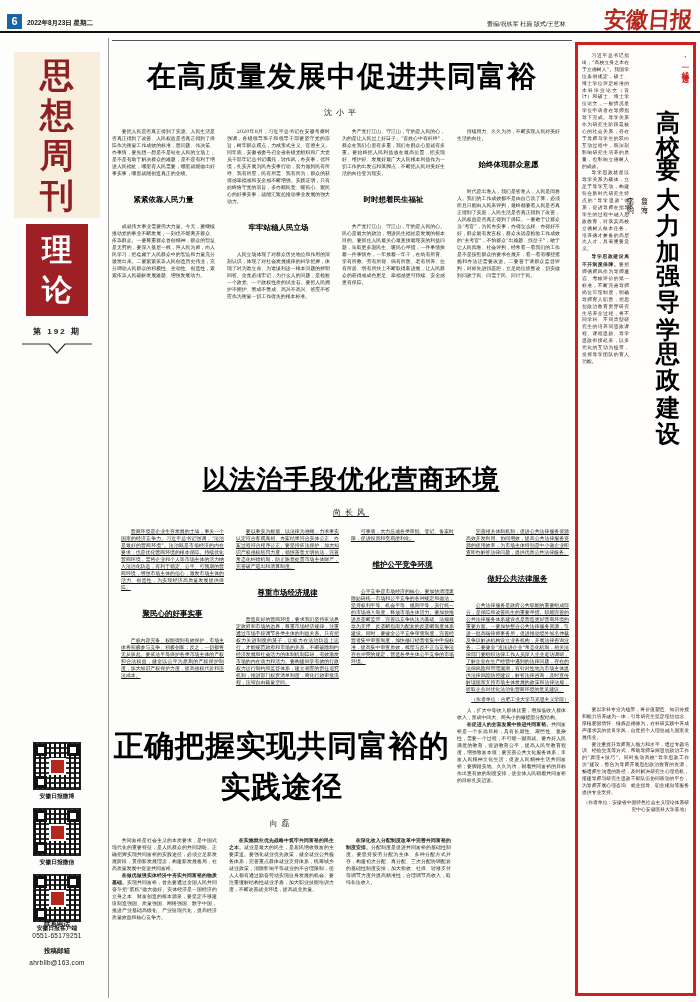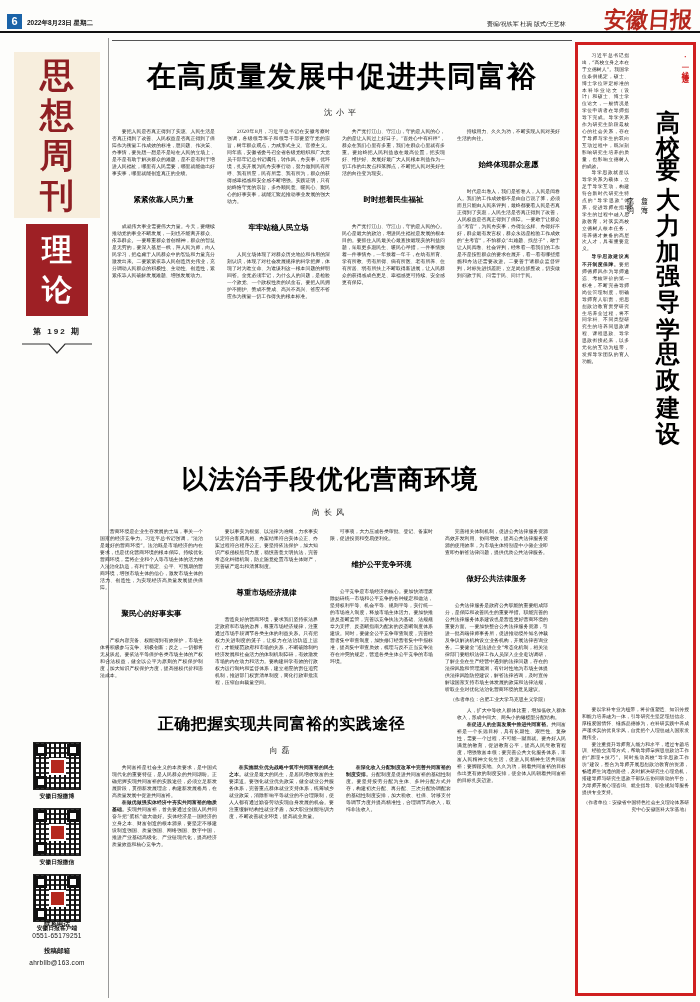--- a/index.html
+++ b/index.html
@@ -46,26 +46,26 @@
           font-family:"DejaVu Serif",serif;}
   .cols{display:flex;gap:12px;overflow:hidden;margin-top:10px;}
   .col{width:103px;overflow:hidden;flex:none;}
   .col p{margin:0;font-size:4.9px;line-height:7px;text-align:justify;text-indent:2em;
          font-family:"DejaVu Serif",serif;color:#1c1c1c;}
   .col p b{font-weight:bold;}
   .col p.attr{text-align:right;text-indent:0;margin-top:3px;}
   .subhead{font-size:7.5px;font-weight:bold;text-align:center;margin:18px 0;color:#000;
            font-family:"Liberation Sans",sans-serif;}
   .art1 .cols{height:316px;}
-  .art2{position:absolute;left:100px;top:458px;width:460px;height:246px;}
+  .art2{position:absolute;left:121px;top:458px;width:460px;height:246px;text-decoration:underline;}
   .h2a{font-size:26px;letter-spacing:1px;margin-top:4px;}
   .art2 .cols{height:186px;}
   .art3{position:absolute;left:112px;top:712px;width:460px;height:290px;}
   .art3 .headwrap{width:339px;}
-  .h3a{font-size:16px;letter-spacing:0.5px;margin-top:2px;}
+  .h3a{font-size:30px;letter-spacing:0.5px;margin-top:14px;}
   .art3 .cols{width:339px;height:218px;margin-top:8px;}
   .art3 .col{width:105px;}
   .col4sep{position:absolute;left:345px;top:-5px;width:109px;height:292px;overflow:hidden;}
   .col4sep p{margin:0;font-size:4.9px;line-height:7px;text-align:justify;text-indent:2em;
          font-family:"DejaVu Serif",serif;color:#1c1c1c;}
   
   .feature{position:absolute;left:575px;top:42px;width:121px;height:954px;
            border:3px solid #d01f1f;box-sizing:border-box;background:#fffefc;}
   .feature-tag{position:absolute;top:7px;right:3px;writing-mode:vertical-rl;text-orientation:upright;
            color:#d01f1f;font-size:7.5px;font-weight:bold;letter-spacing:2px;}

